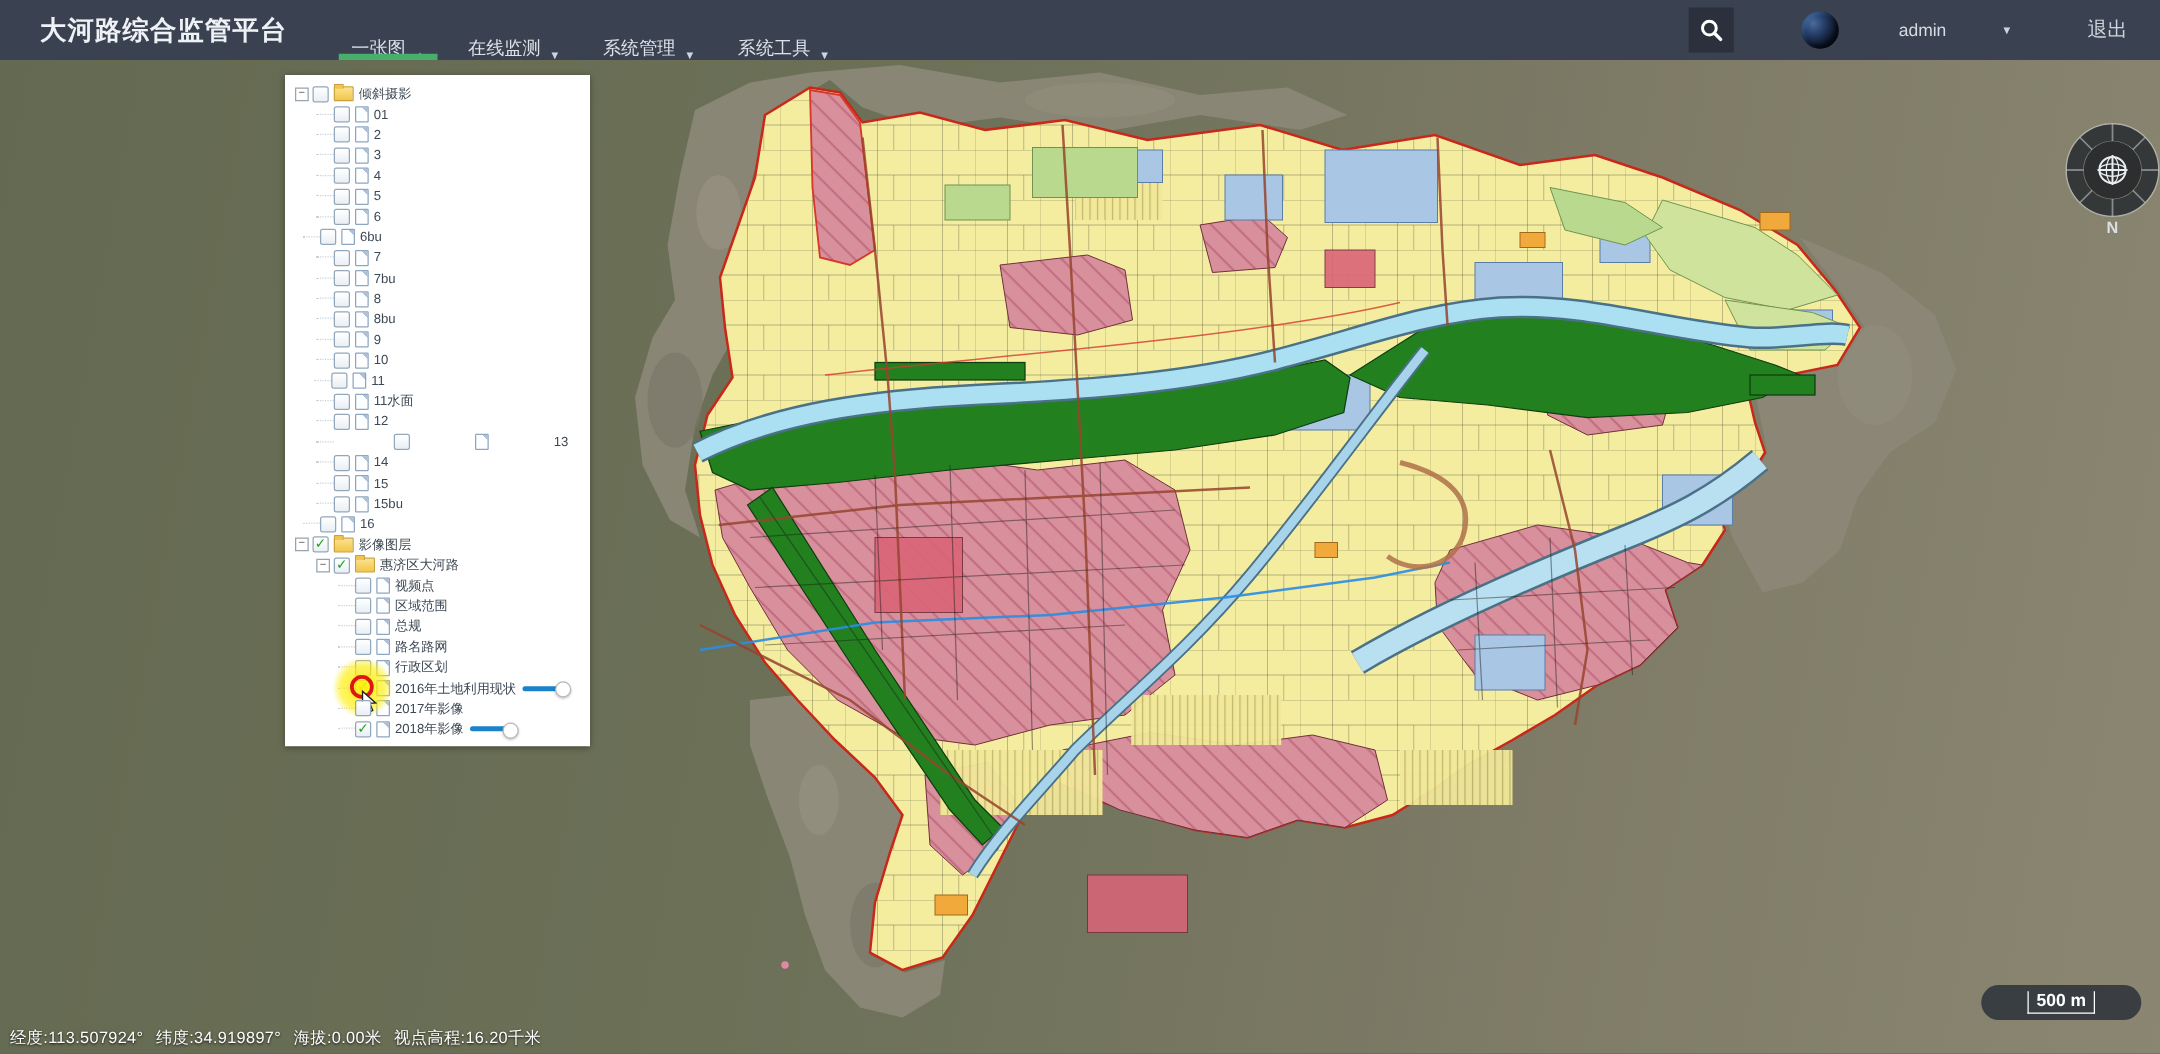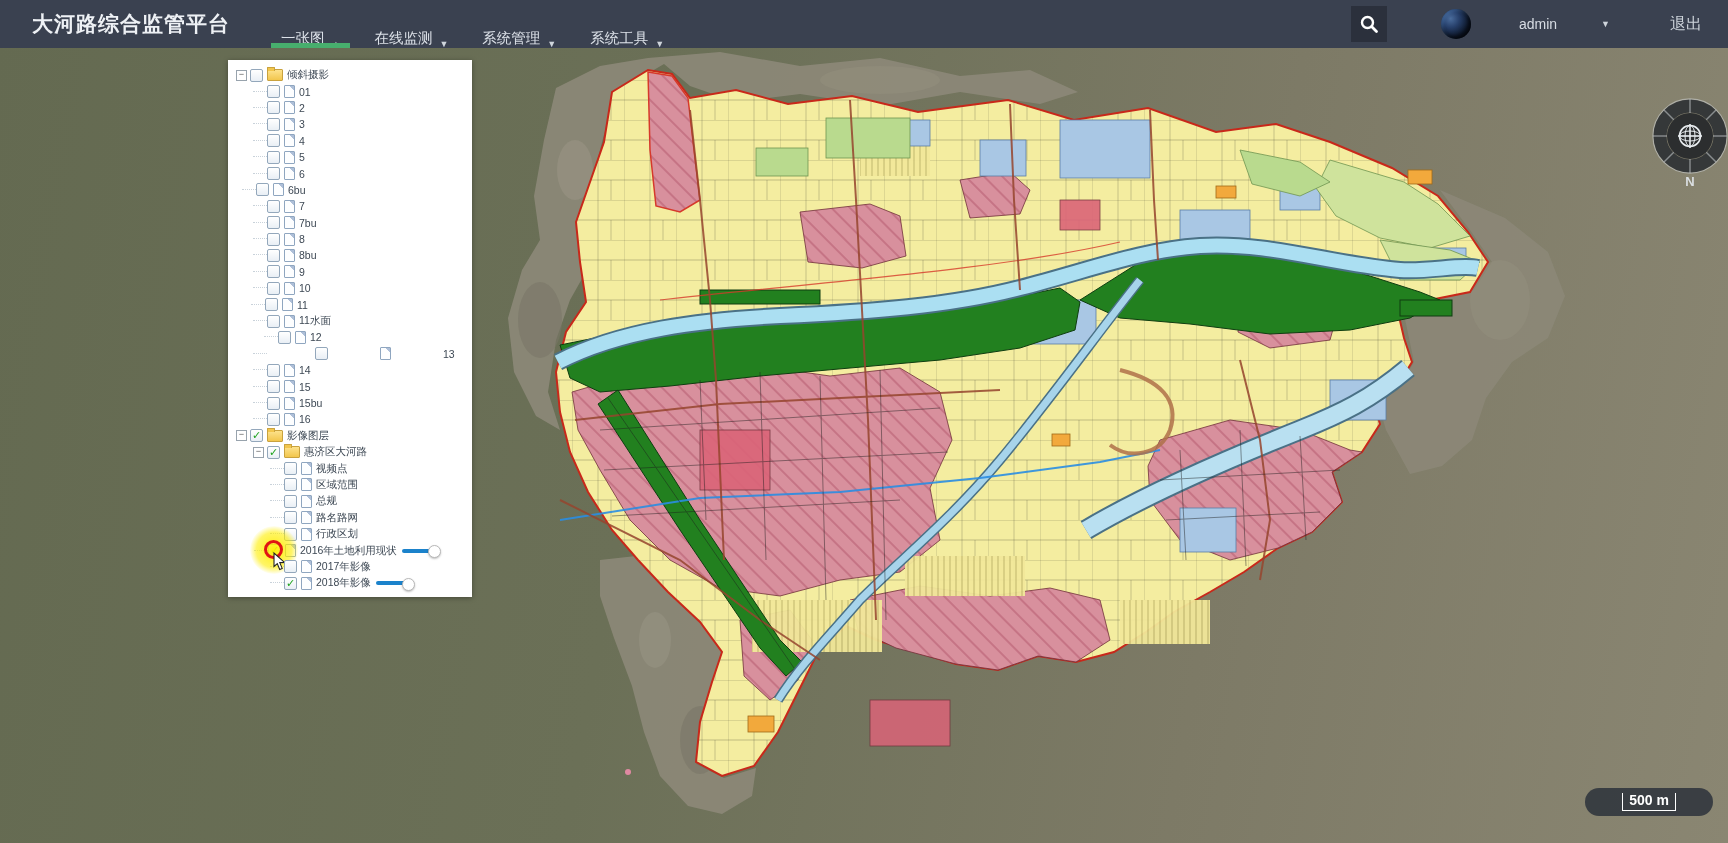--- a/index.html
+++ b/index.html
@@ -345,21 +345,21 @@
           <span class="tlabel">11</span>
         </div>
         <div class="trow" style="padding-left: 25px;">
           <span class="exsp"></span>
           <span class="cbwrap">
             <span class="cb"></span>
           </span>
           <span class="file-ic"></span>
           <span class="tlabel">11水面</span>
         </div>
-        <div class="trow" style="padding-left: 25px; margin-left: 11px;">
+        <div class="trow" style="padding-left: 25px;">
           <span class="exsp"></span>
           <span class="cbwrap">
             <span class="cb"></span>
           </span>
           <span class="file-ic"></span>
           <span class="tlabel">12</span>
         </div>
         <div class="trow" style="padding-left: 25px; gap: 48px;">
           <span class="exsp"></span>
           <span class="cbwrap">
@@ -385,21 +385,21 @@
           <span class="tlabel">15</span>
         </div>
         <div class="trow" style="padding-left: 25px;">
           <span class="exsp"></span>
           <span class="cbwrap">
             <span class="cb"></span>
           </span>
           <span class="file-ic"></span>
           <span class="tlabel">15bu</span>
         </div>
-        <div class="trow" style="padding-left: 25px;">
+        <div class="trow" style="padding-left: 14px;">
           <span class="exsp"></span>
           <span class="cbwrap">
             <span class="cb"></span>
           </span>
           <span class="file-ic"></span>
           <span class="tlabel">16</span>
         </div>
         <div class="trow" style="padding-left: 8px;">
           <span class="expander">−</span>
           <span class="cbwrap">
@@ -449,21 +449,21 @@
           <span class="tlabel">路名路网</span>
         </div>
         <div class="trow" style="padding-left: 42px;">
           <span class="exsp"></span>
           <span class="cbwrap">
             <span class="cb"></span>
           </span>
           <span class="file-ic"></span>
           <span class="tlabel">行政区划</span>
         </div>
-        <div class="trow" style="padding-left: 26px;">
+        <div class="trow" style="padding-left: 42px;">
           <span class="exsp"></span>
           <span class="cbwrap">
             <span class="cb">✓</span>
             <span class="halo"></span>
             <span class="ring"></span>
             <span class="cursor"><svg width="13" height="19" viewBox="0 0 13 19">
                 <path d="M1 1 L1 14.5 L4.3 11.6 L6.7 17.5 L9.2 16.4 L6.8 10.6 L11.5 10.4 Z" fill="#fff" stroke="#222" stroke-width="1.1"></path>
               </svg></span>
           </span>
           <span class="file-ic"></span>
@@ -515,14 +515,20 @@
       <ellipse cx="40" cy="40" rx="5" ry="10.5" stroke-width="1"></ellipse>
       <ellipse cx="40" cy="40" rx="10.5" ry="5" stroke-width="1"></ellipse>
     </g>
     <text x="40" y="90" text-anchor="middle" font-size="13" font-weight="bold" fill="#dbdfe2">N</text>
   </svg>
 
   <div class="scalebar">
     <span class="scaleinner">500 m</span>
   </div>
 
+  <div class="statusbar">
+    <span>经度:113.507924°</span>
+    <span>纬度:34.919897°</span>
+    <span>海拔:0.00米</span>
+    <span>视点高程:16.20千米</span>
+  </div>
 
 </div>
 
 </body></html>

